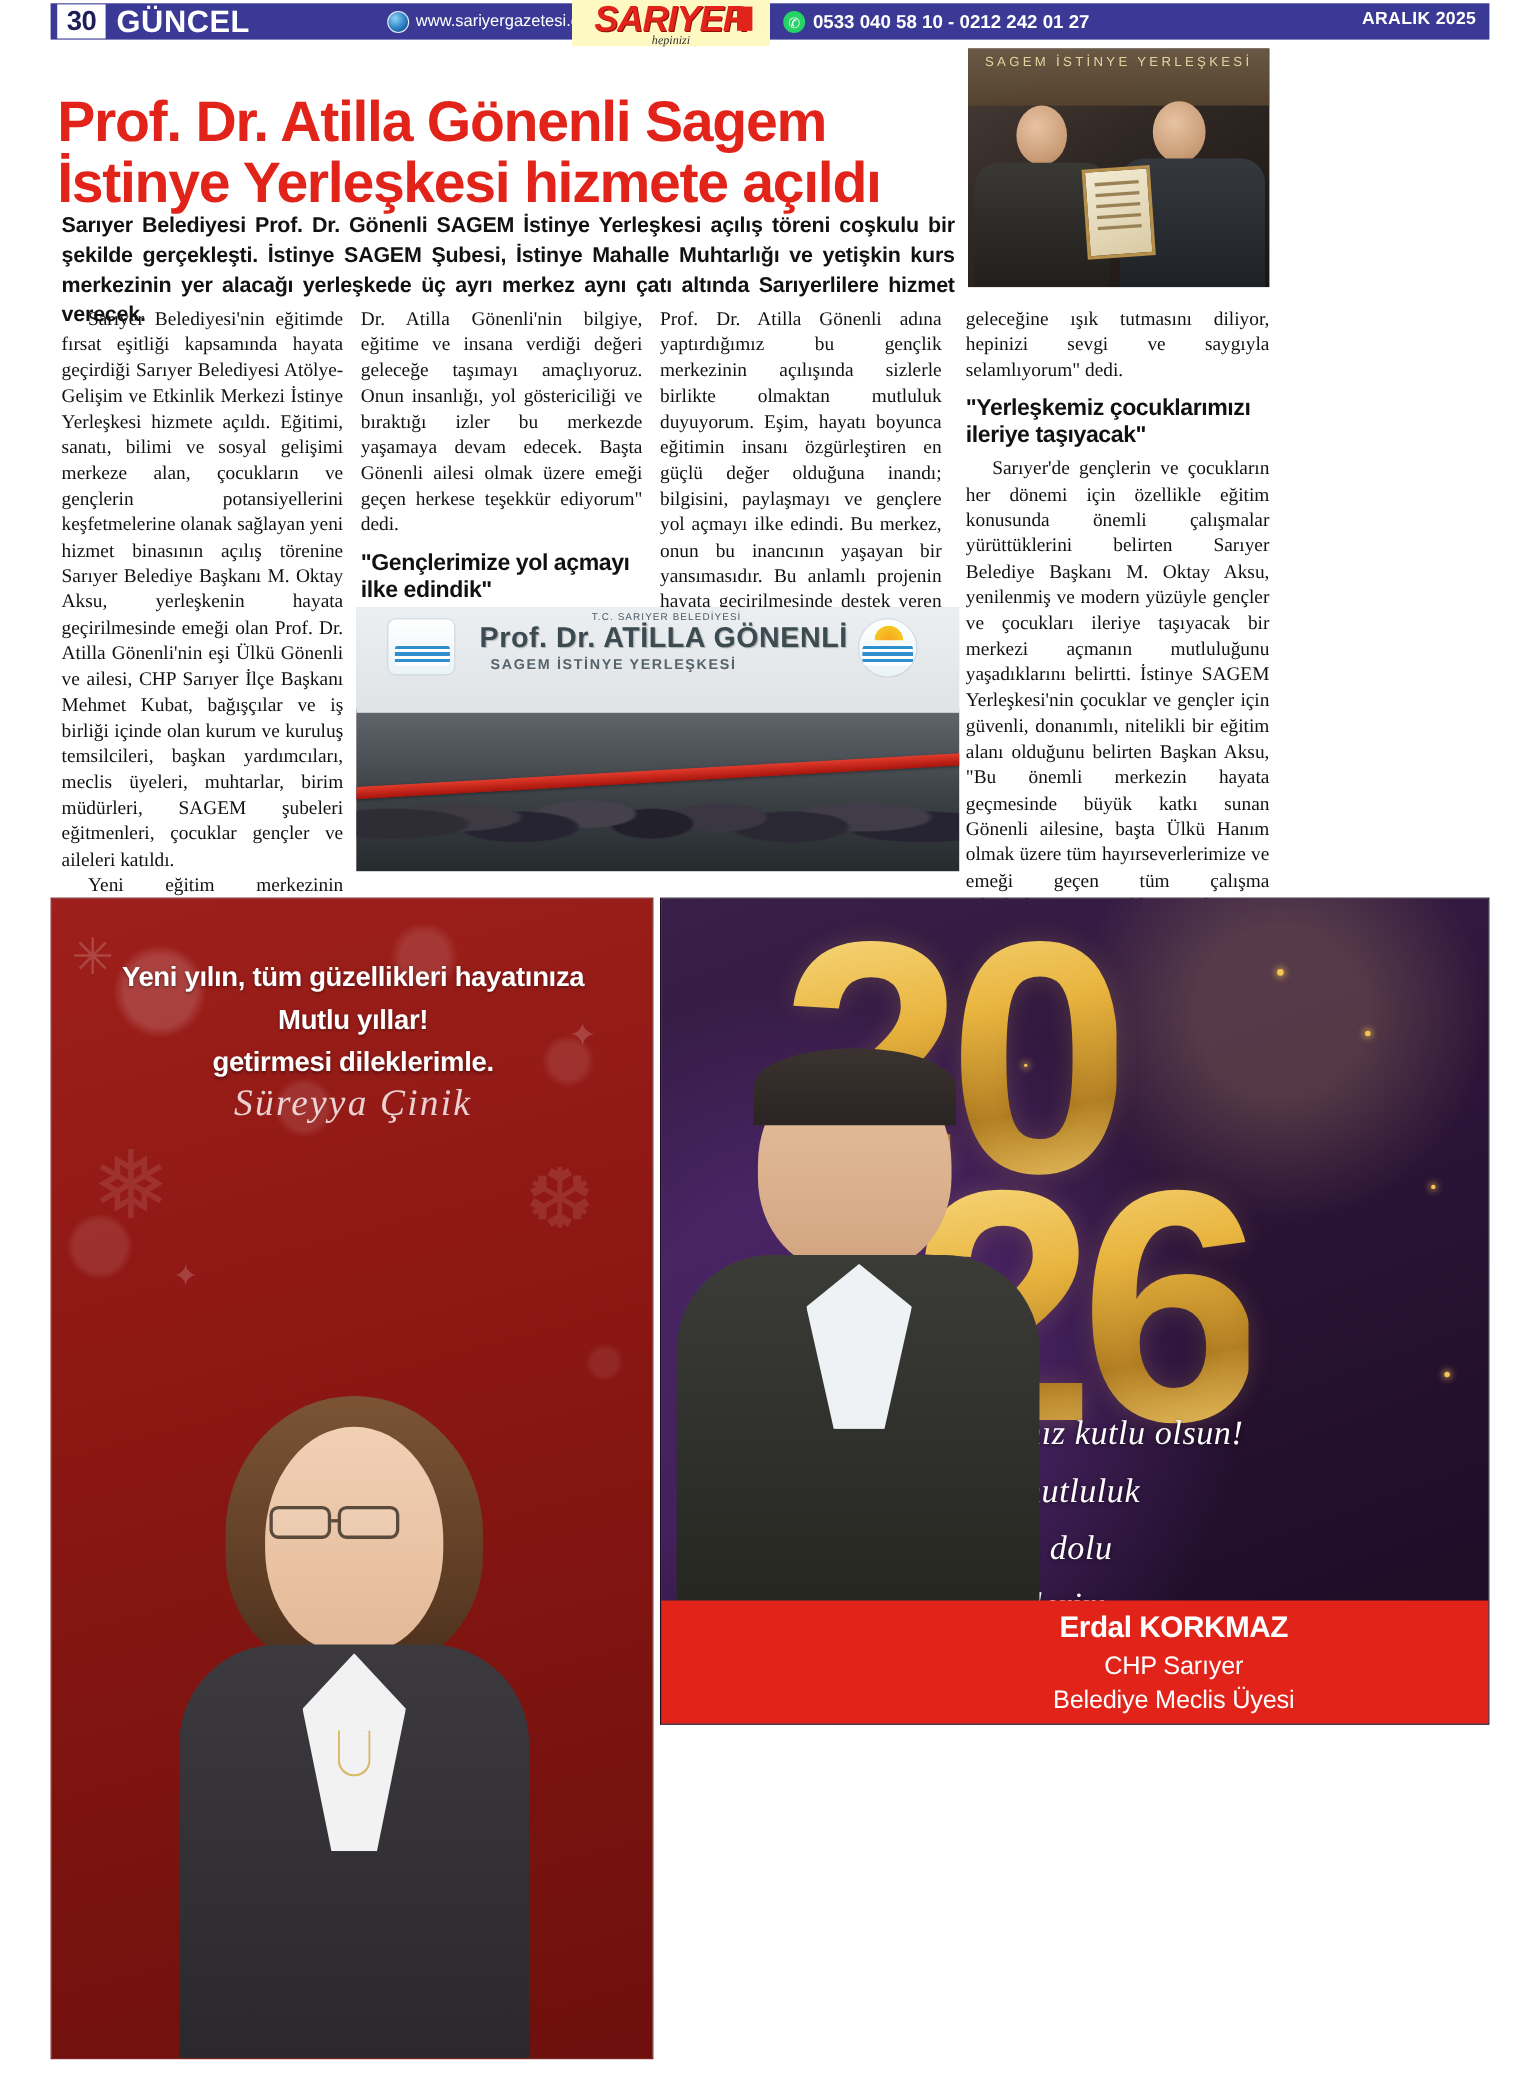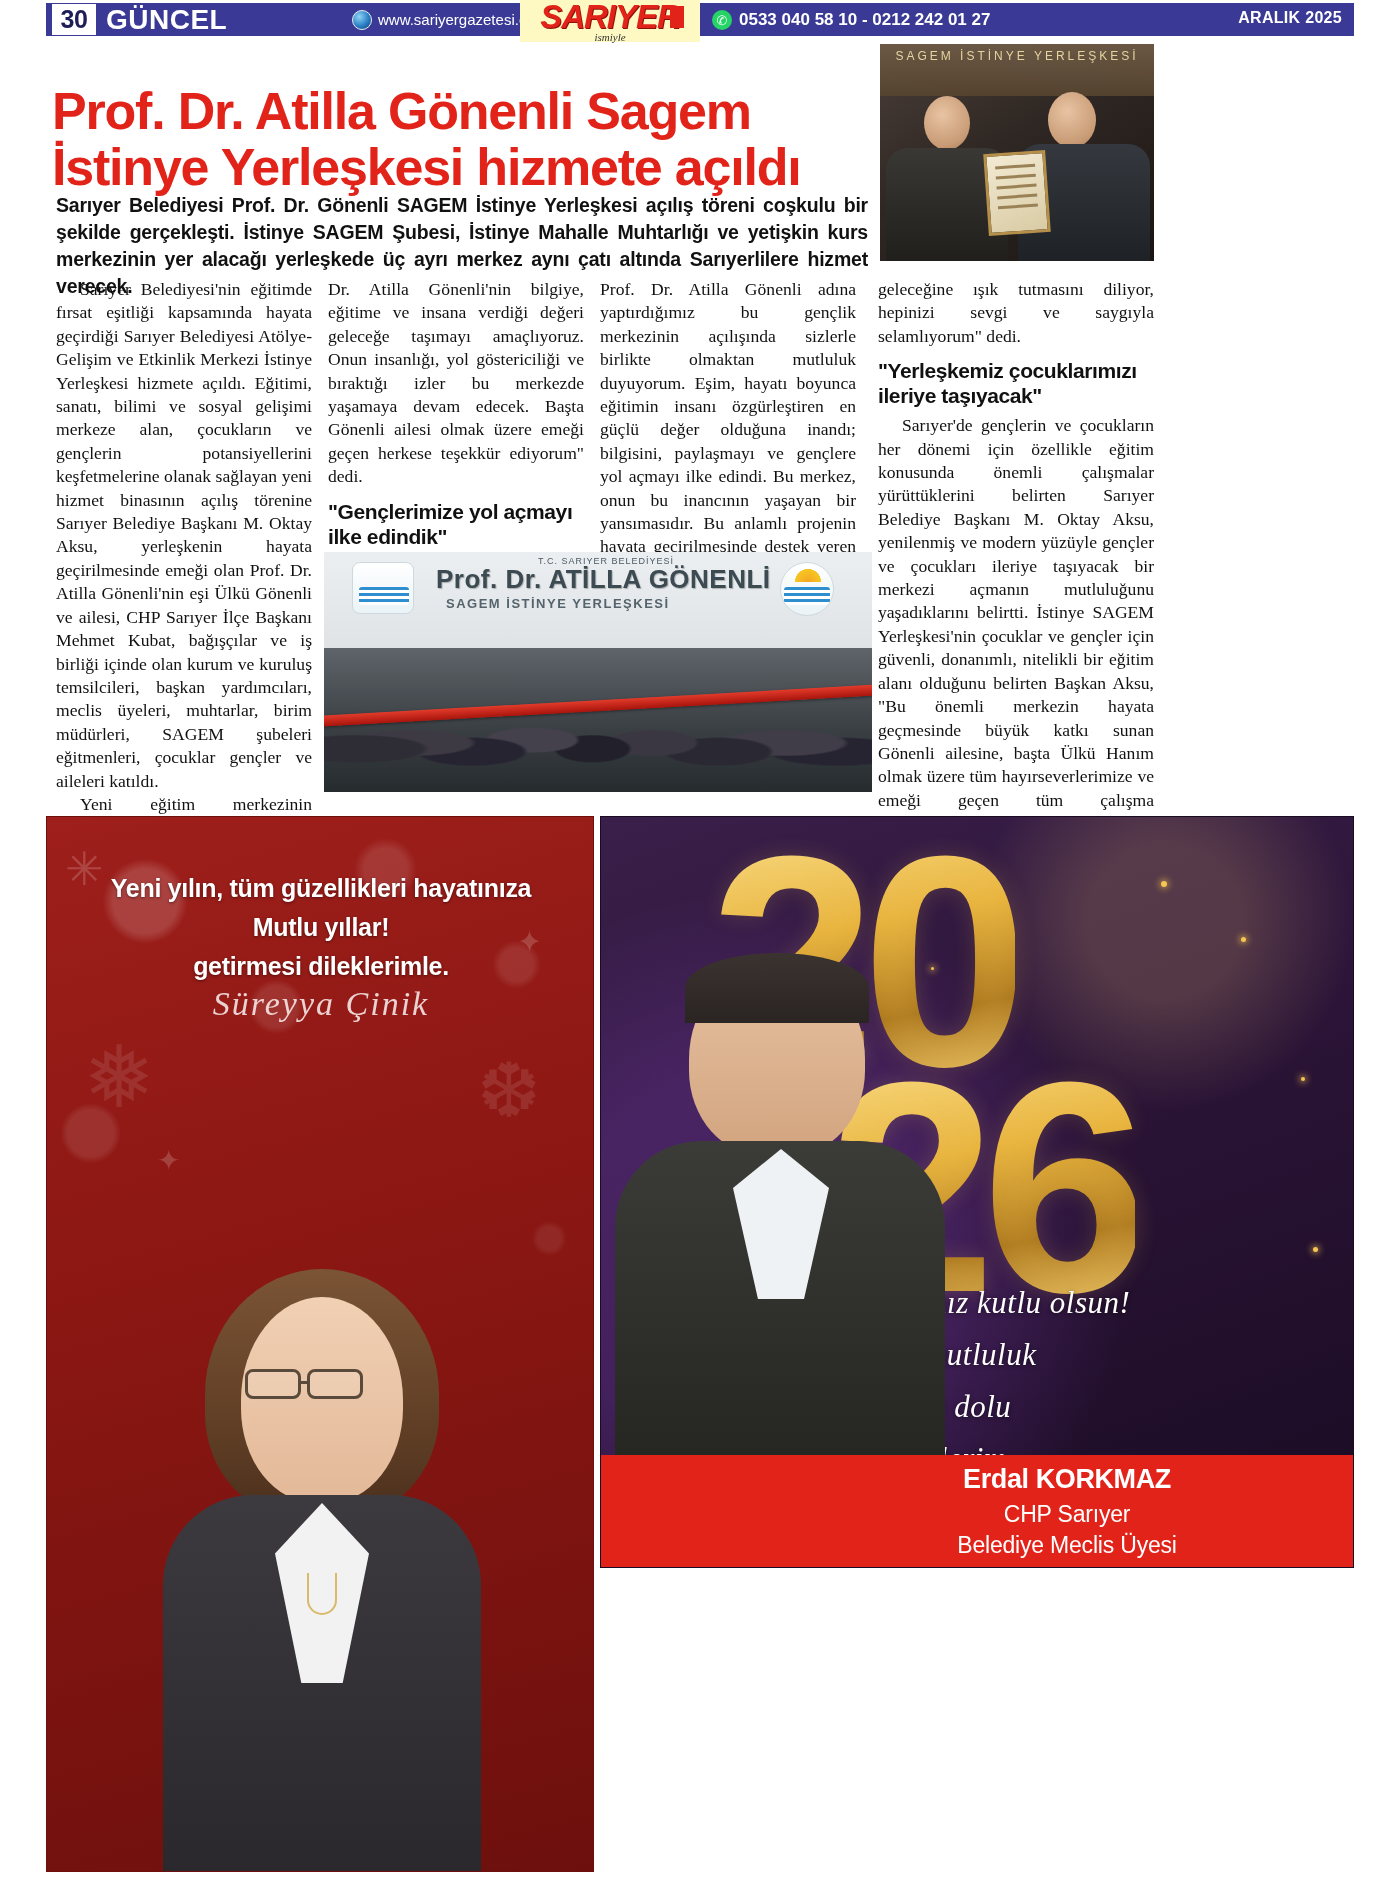--- a/index.html
+++ b/index.html
@@ -354,21 +354,21 @@
     <div class="mh-pagenum">30</div>
     <div class="mh-section">GÜNCEL</div>
 
     <div class="mh-webwrap">
       <span class="mh-globe"></span>
       <span class="mh-weburl">www.sariyergazetesi.com</span>
     </div>
 
     <div class="logo-box">
       <span class="logo-main">SARIYER</span>
-      <span class="logo-sub">ismiyle</span>
+      <span class="logo-sub">hepinizi</span>
       <span class="logo-tinybox"></span>
     </div>
 
     <div class="mh-bar-right"></div>
     <div class="mh-phonewrap">
       <span class="mh-wa">✆</span>
       <span class="mh-phone">0533 040 58 10  -  0212 242 01 27</span>
     </div>
     <div class="mh-date">ARALIK 2025</div>
   </div>

